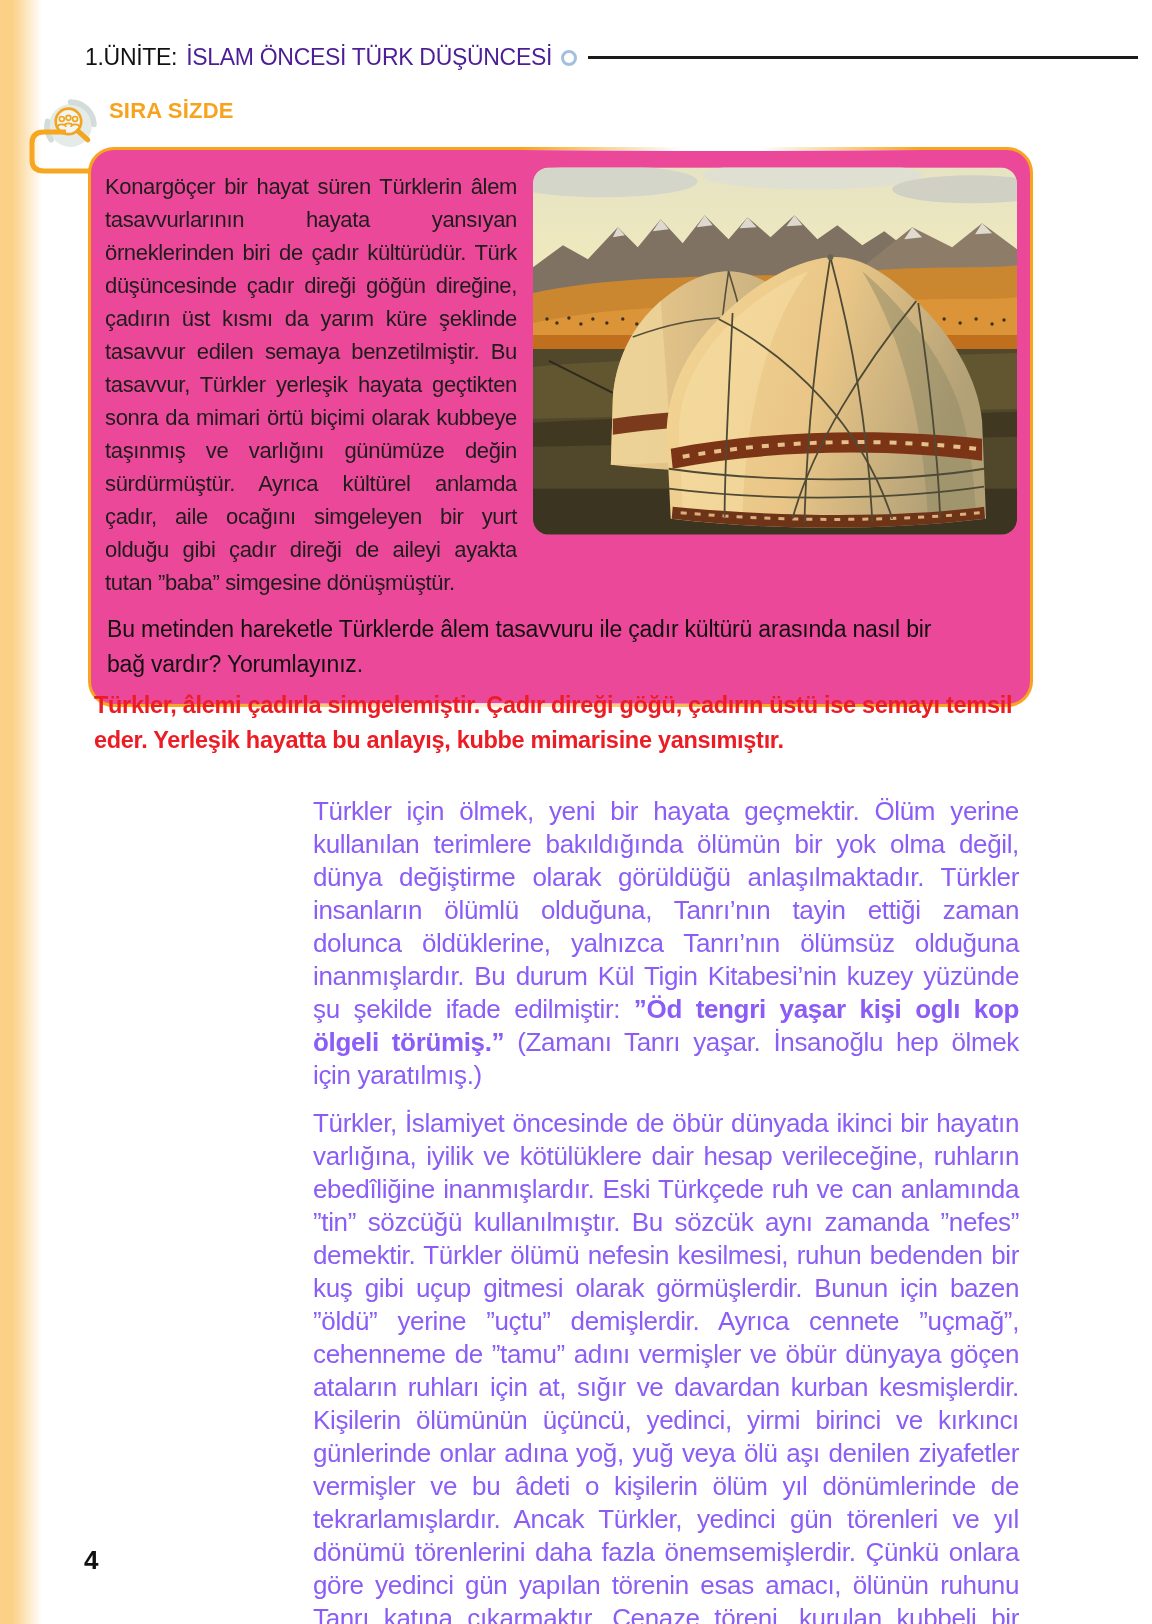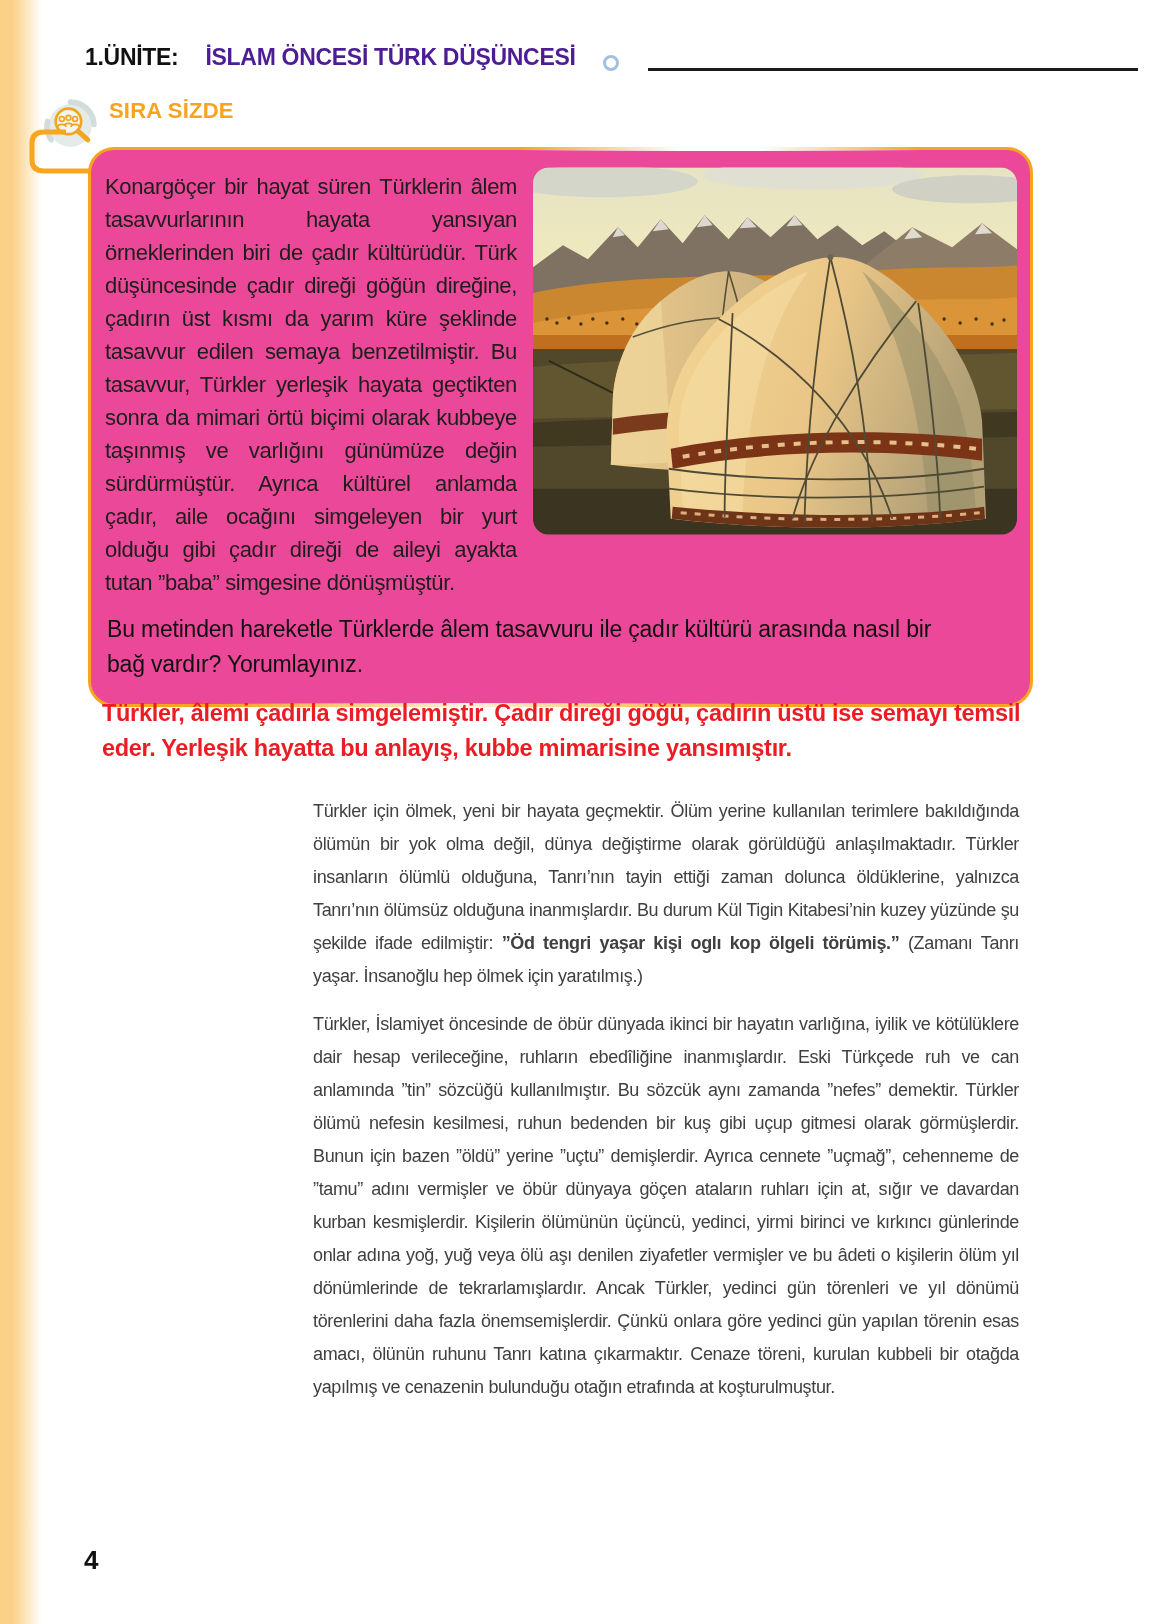--- a/index.html
+++ b/index.html
@@ -4,22 +4,22 @@
 <style>
   html,body{margin:0;padding:0;background:#ffffff;}
   .page{position:relative;width:1152px;height:1624px;background:#fff;overflow:hidden;
         font-family:"Liberation Sans",sans-serif;color:#1e1e1c;}
 
   
   .edge-strip{position:absolute;left:0;top:0;width:42px;height:100%;
     background:linear-gradient(to right,#fbd187 0%,#fbd187 30%,rgba(251,209,135,0) 100%);}
 
   
-  .unit-header{position:absolute;left:85px;top:44px;right:14px;display:flex;align-items:flex-end;
-    gap:27px;font-weight:bold;font-size:23px;letter-spacing:-0.3px;white-space:nowrap;}
+  .unit-header{position:absolute;left:85px;top:44px;right:14px;display:flex;align-items:center;
+    gap:9px;font-weight:normal;font-size:23px;letter-spacing:-0.3px;white-space:nowrap;}
   .unit-label{color:#111;}
   .unit-title{color:#4c1d95;}
   .ring{display:inline-block;width:10px;height:10px;border:3px solid #a3c0de;border-radius:50%;flex-shrink:0;}
   .rule{flex:1;height:3px;background:#1a1a1a;margin-left:2px;}
 
   
   .sira-row{position:absolute;left:44px;top:98px;display:flex;align-items:flex-start;gap:11px;}
   .sira-icon{width:54px;height:54px;}
   .sira-label{color:#f6a41f;font-weight:bold;font-size:22px;letter-spacing:0.2px;}
 
@@ -33,27 +33,27 @@
   .fade-bottom{position:absolute;bottom:-4px;left:130px;width:540px;height:5px;
     background:linear-gradient(to right,rgba(255,255,255,0),rgba(255,255,255,.85) 45%,rgba(255,255,255,0));}
   .box-top{display:flex;gap:16px;padding:17px 13px 0 14px;}
   .passage{width:416px;margin:3px 0 0 0;font-size:22px;line-height:33px;text-align:justify;
     color:#1d1d1b;letter-spacing:-0.35px;}
   .yurt-photo{width:484px;height:368px;flex-shrink:0;border-radius:16px;}
   .question{position:absolute;left:16px;right:66px;top:462px;margin:0;font-weight:normal;
     font-size:23px;line-height:35px;color:#101010;letter-spacing:-0.2px;}
 
   
-  .answer{position:absolute;left:90px;top:684px;width:928px;margin:12px;font-weight:bold;
+  .answer{position:absolute;left:90px;top:684px;width:928px;margin:4px;font-weight:bold;
     font-size:23.5px;line-height:35px;color:#ec1c24;letter-spacing:-0.3px;}
 
   
   .body-col{position:absolute;left:313px;top:795px;width:706px;}
-  .bodyp{margin:0 0 15px 0;font-size:18px;line-height:33px;text-align:justify;
-    color:#404040;letter-spacing:-0.35px;}
+  .bodyp{margin:0 0 15px 0;font-size:26px;line-height:33px;text-align:justify;
+    color:#8b5cf6;letter-spacing:-0.35px;}
   .bodyp .bold{font-weight:bold;}
 
   .page-number{position:absolute;left:84px;top:1545px;font-size:26px;font-weight:bold;color:#111;}
 </style>
 </head>
 <body>
 
 <div class="page">
 
   <div class="edge-strip"></div>

